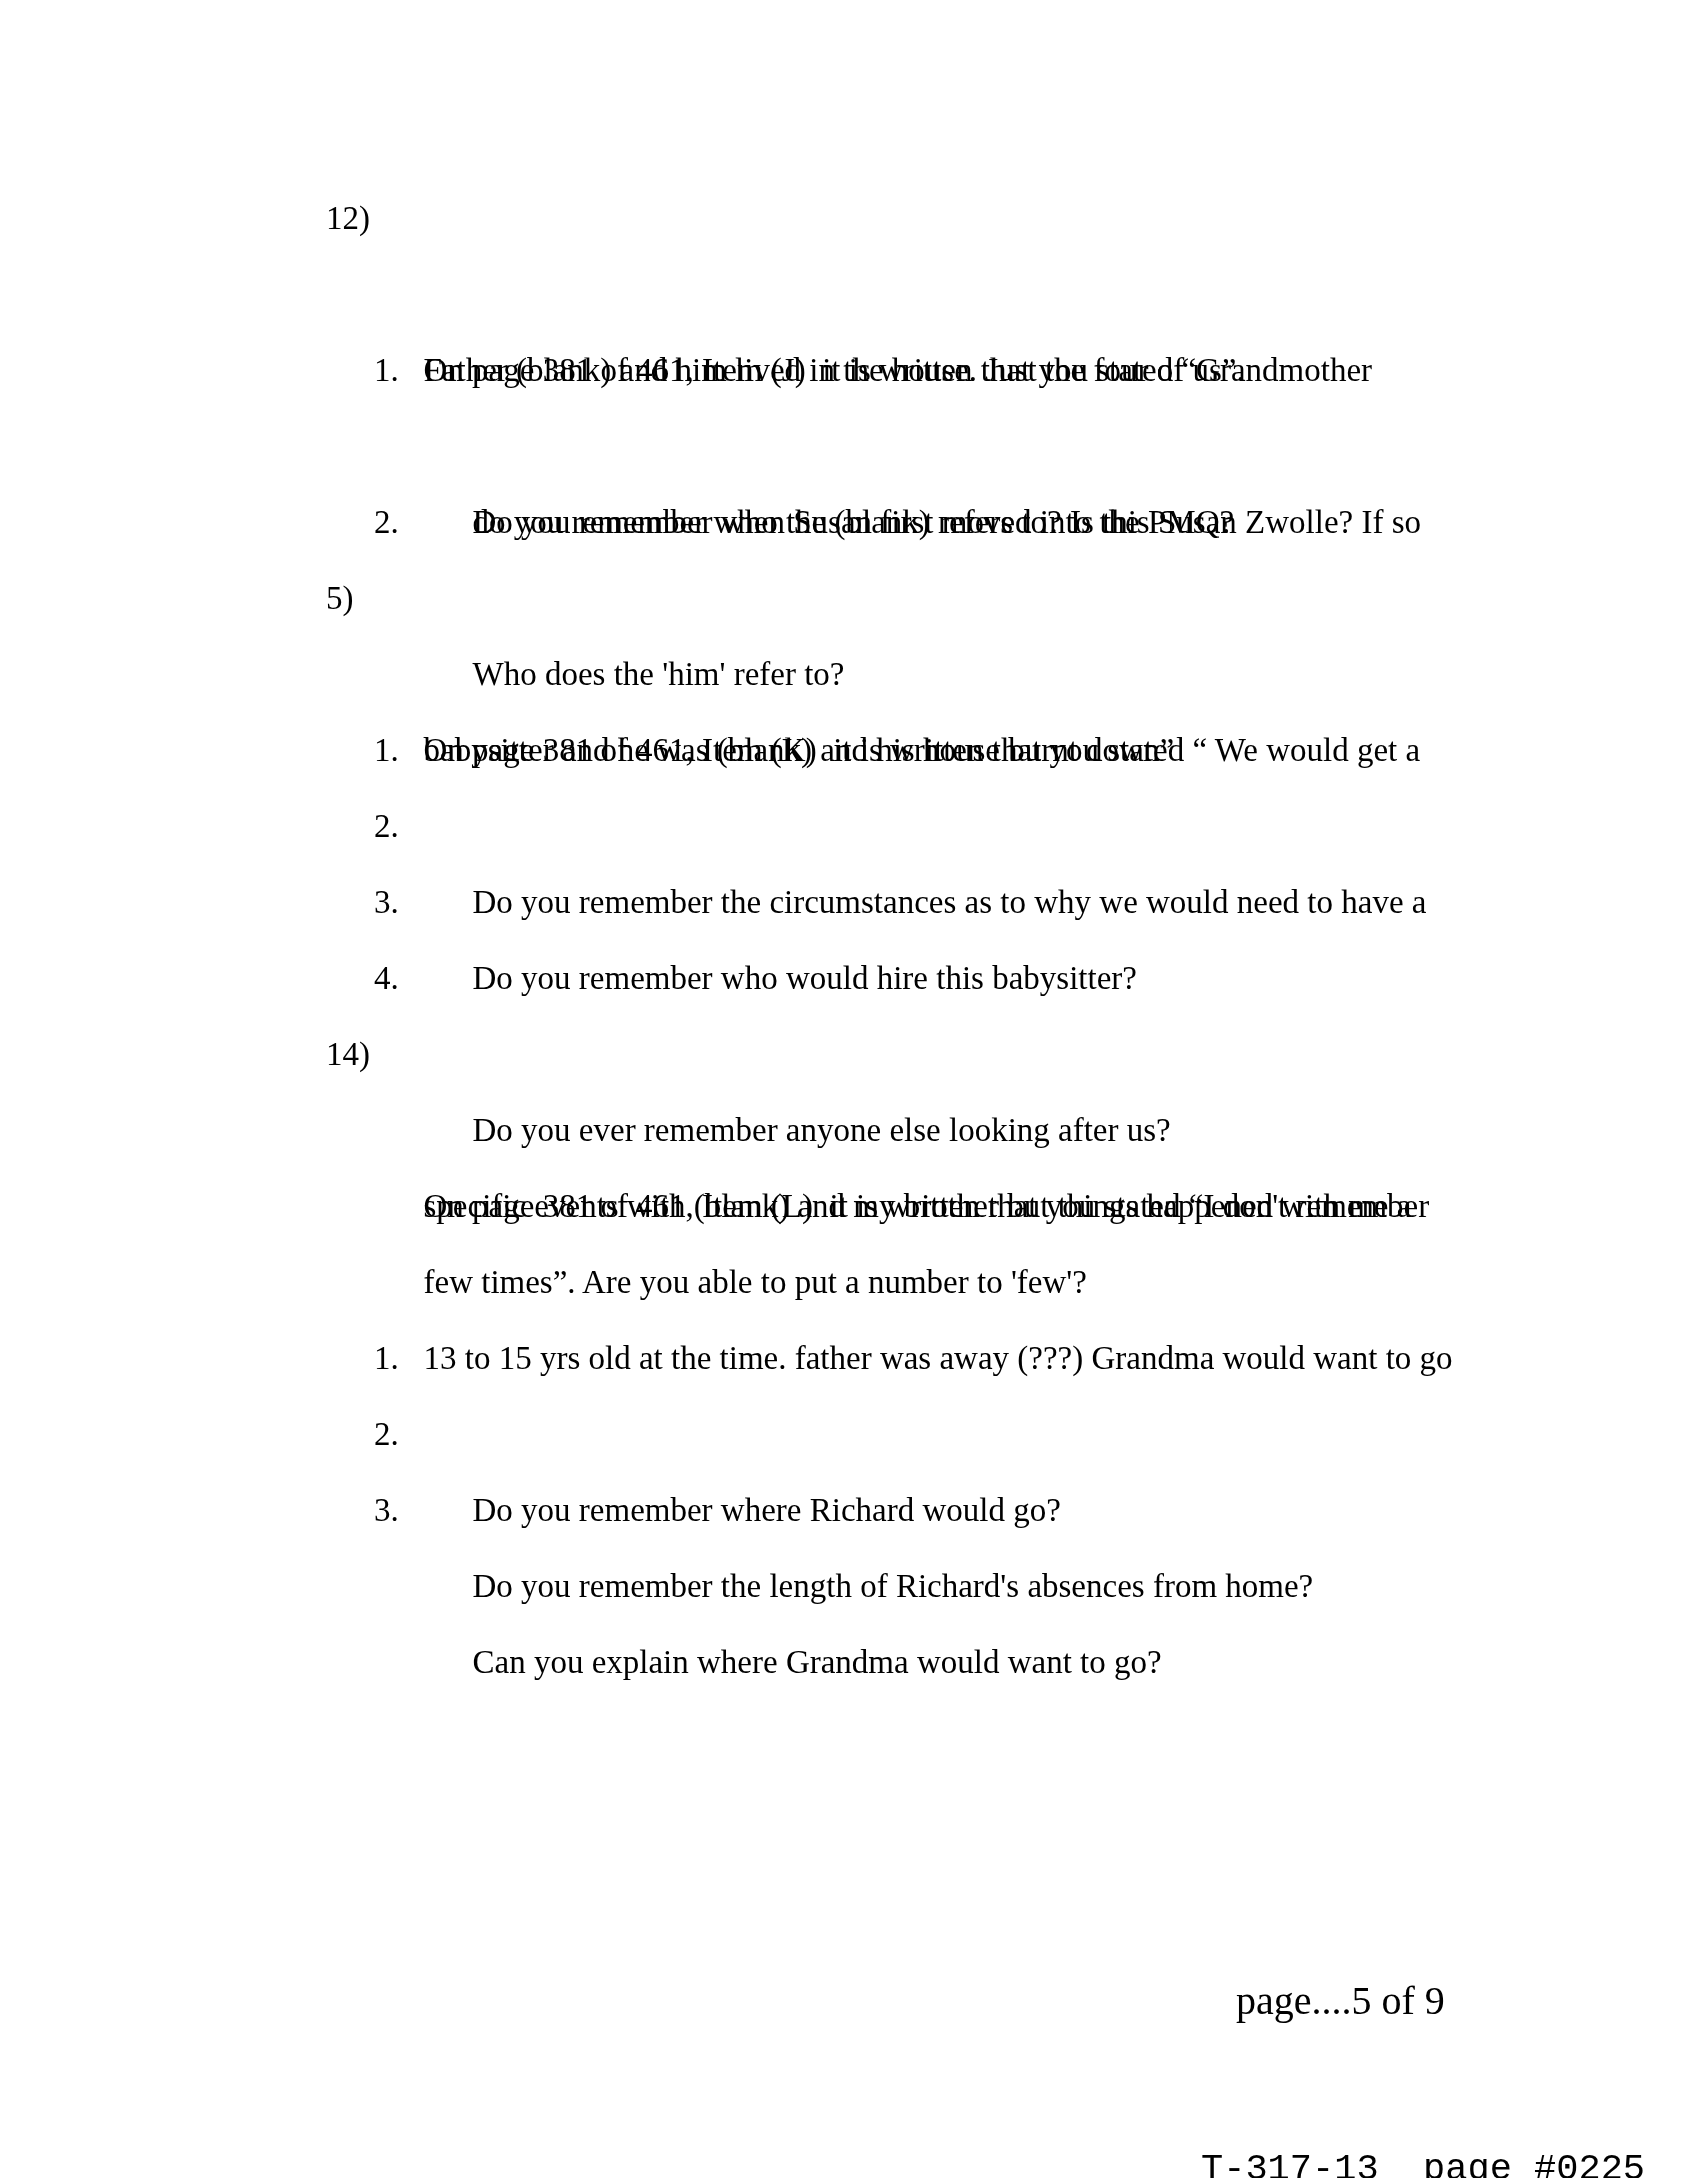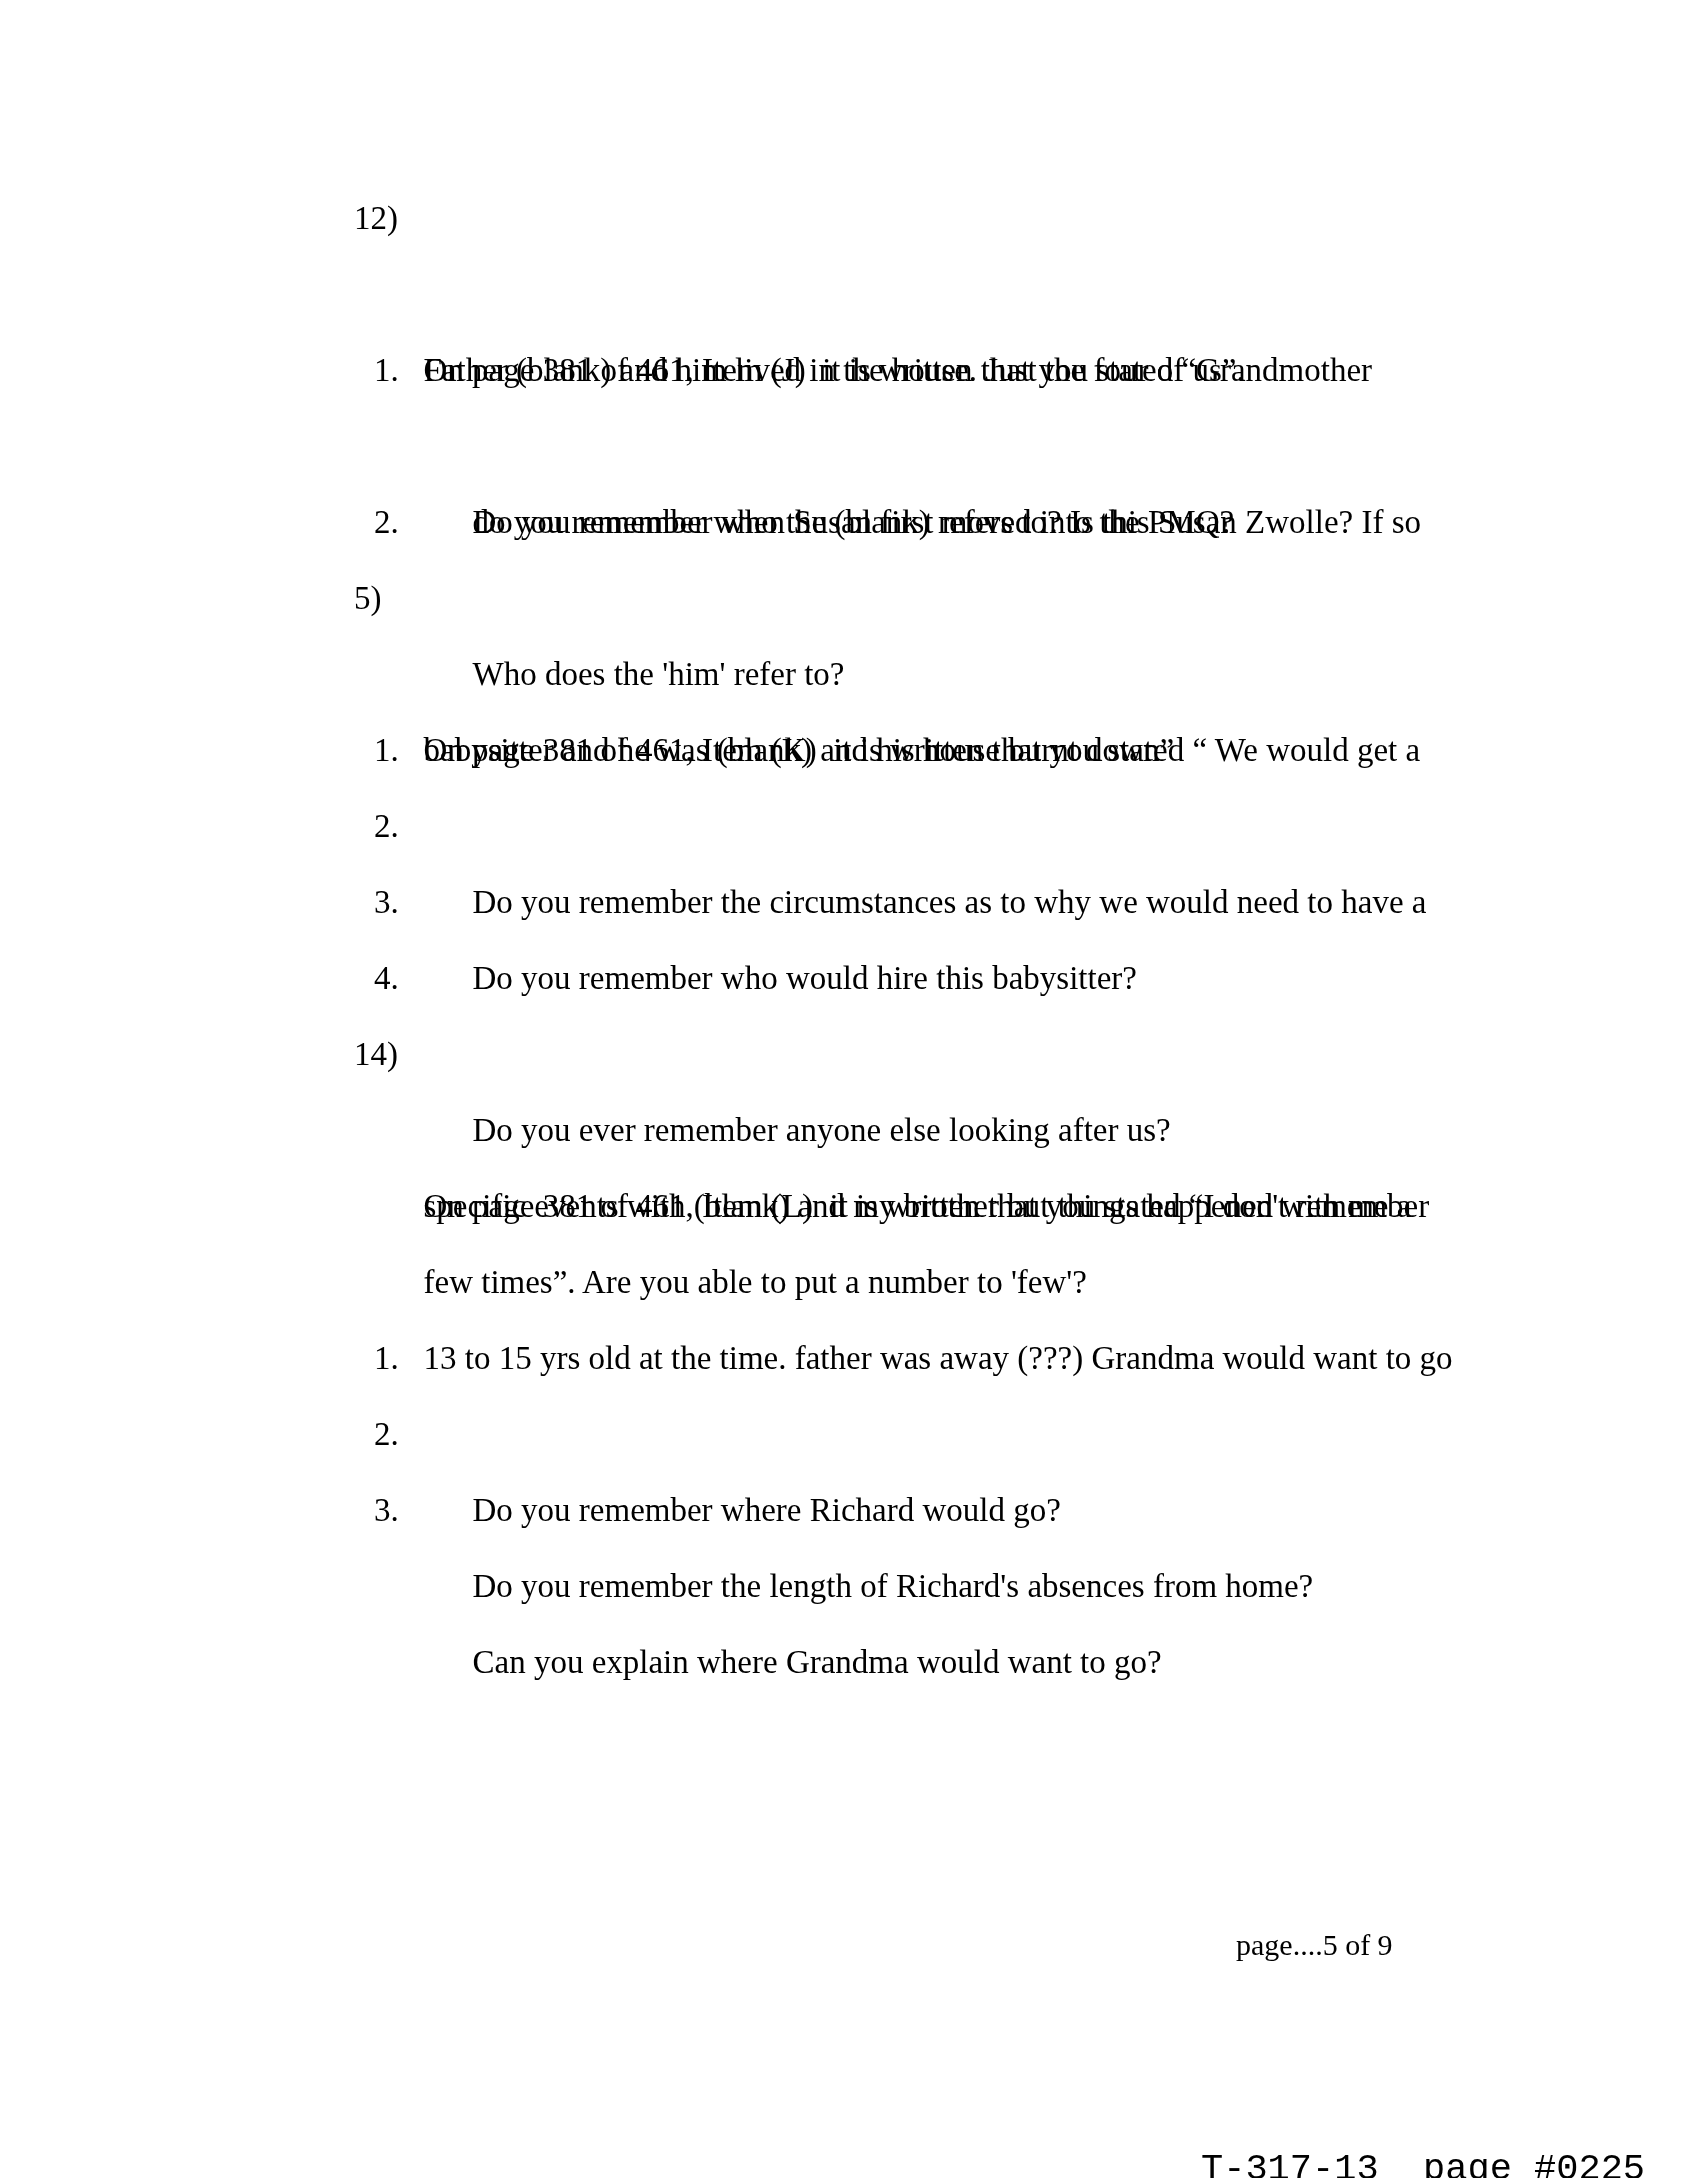--- a/index.html
+++ b/index.html
@@ -30,29 +30,29 @@
     height: 76px;
     line-height: 76px;
     font-size: 33px;
     white-space: pre;
   }
   .marker {
     position: absolute;
     top: 0;
     white-space: pre;
   }
-  .mi { left: 326px; margin-left: 28px; }   
+  .mi { left: 326px; }   
   .ms { left: 374px; }   
   .ti { margin-left: 374px; }  
   .ts { margin-left: 423px; }  
   .page-footer {
     position: absolute;
     left: 1236px;
-    top: 1924px;
-    font-size: 30px;
+    top: 1980px;
+    font-size: 40px;
     line-height: 42px;
     white-space: pre;
     text-align: center;
   }
   .stamp {
     position: absolute;
     left: 1201px;
     top: 2129px;
     font-family: "Liberation Mono", "DejaVu Sans Mono", monospace;
     font-size: 37px;

